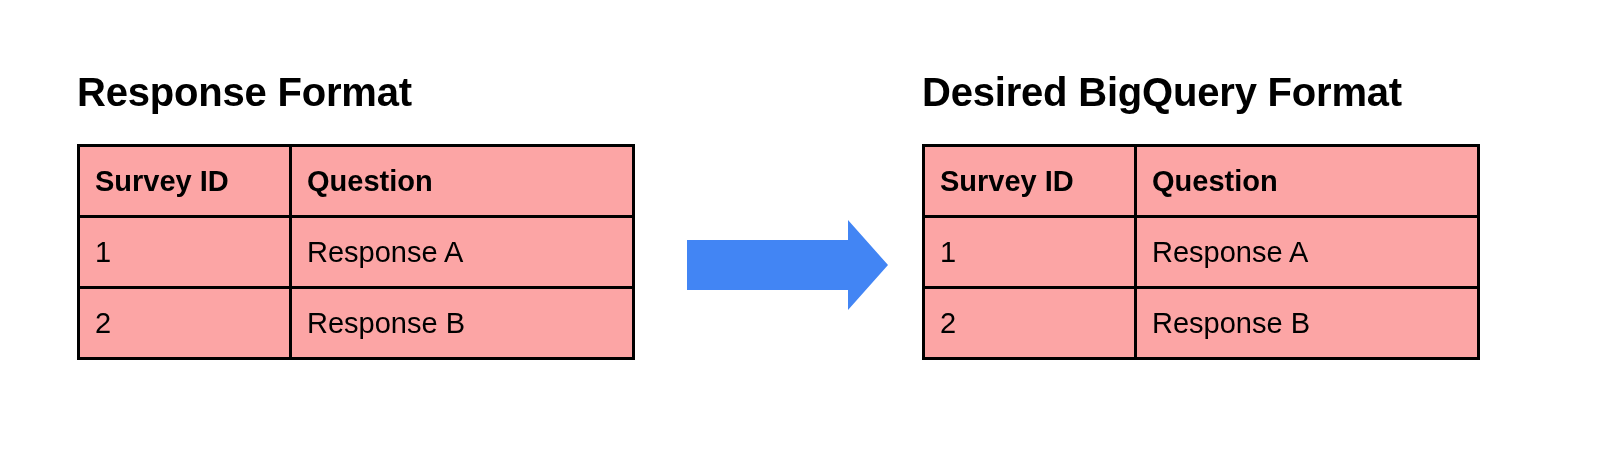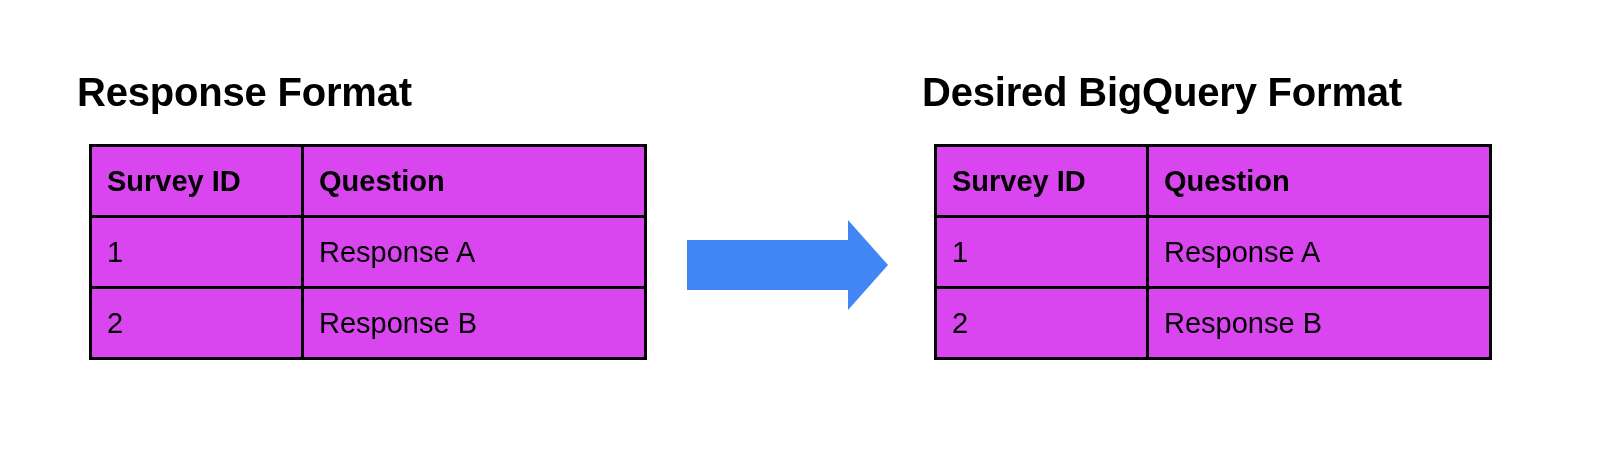--- a/index.html
+++ b/index.html
@@ -44,25 +44,25 @@
     letter-spacing: -0.2px;
     line-height: 44px;
     white-space: nowrap;
     color: #000000;
   }
 
   
   .data-table {
     position: absolute;
     top: 144px;
-    left: 12px;
+    left: 0;
     width: 555px;
     border-collapse: collapse;
     table-layout: fixed;
-    background: #d946ef;
+    background: #fca5a5;
   }
   .data-table th,
   .data-table td {
     border: 3px solid #000000;
     height: 68px;
     padding: 0 0 0 15px;
     font-size: 29px;
     line-height: 34px;
     text-align: left;
     vertical-align: middle;

